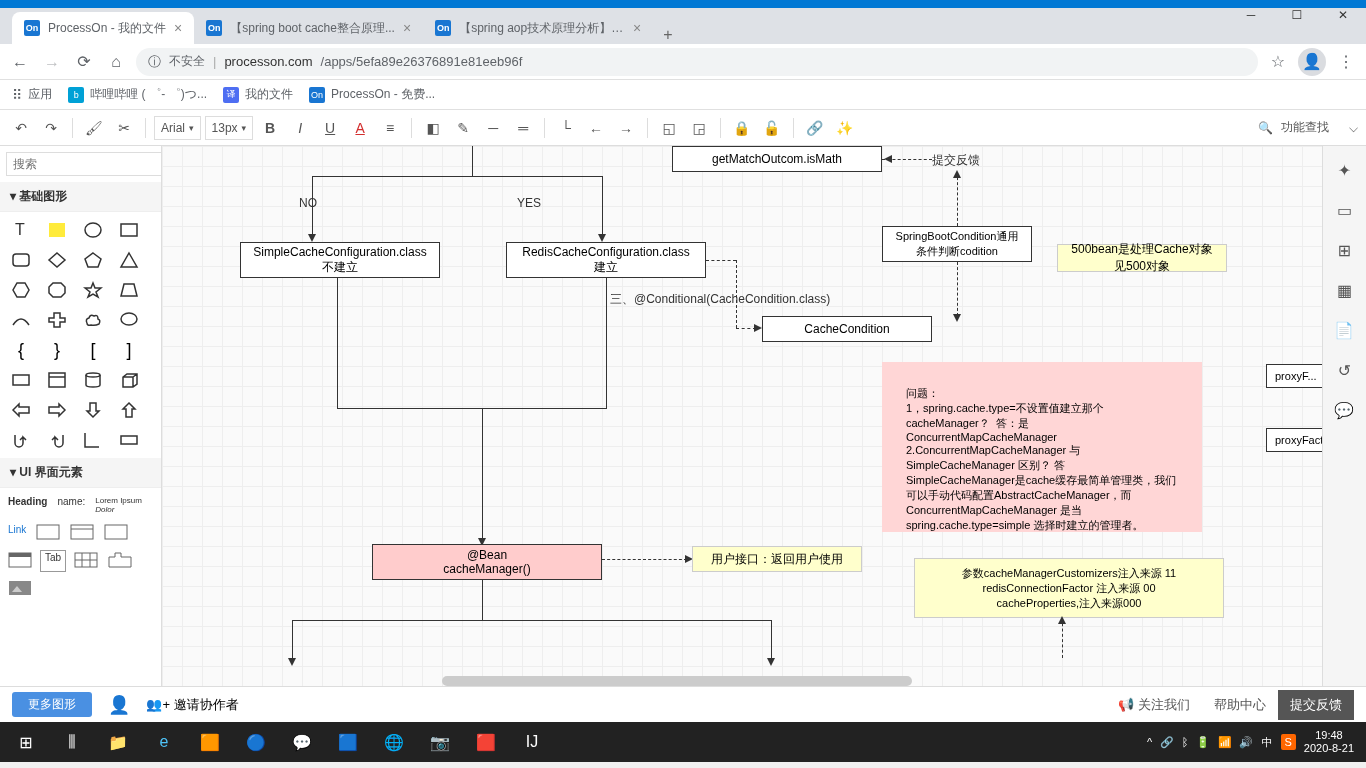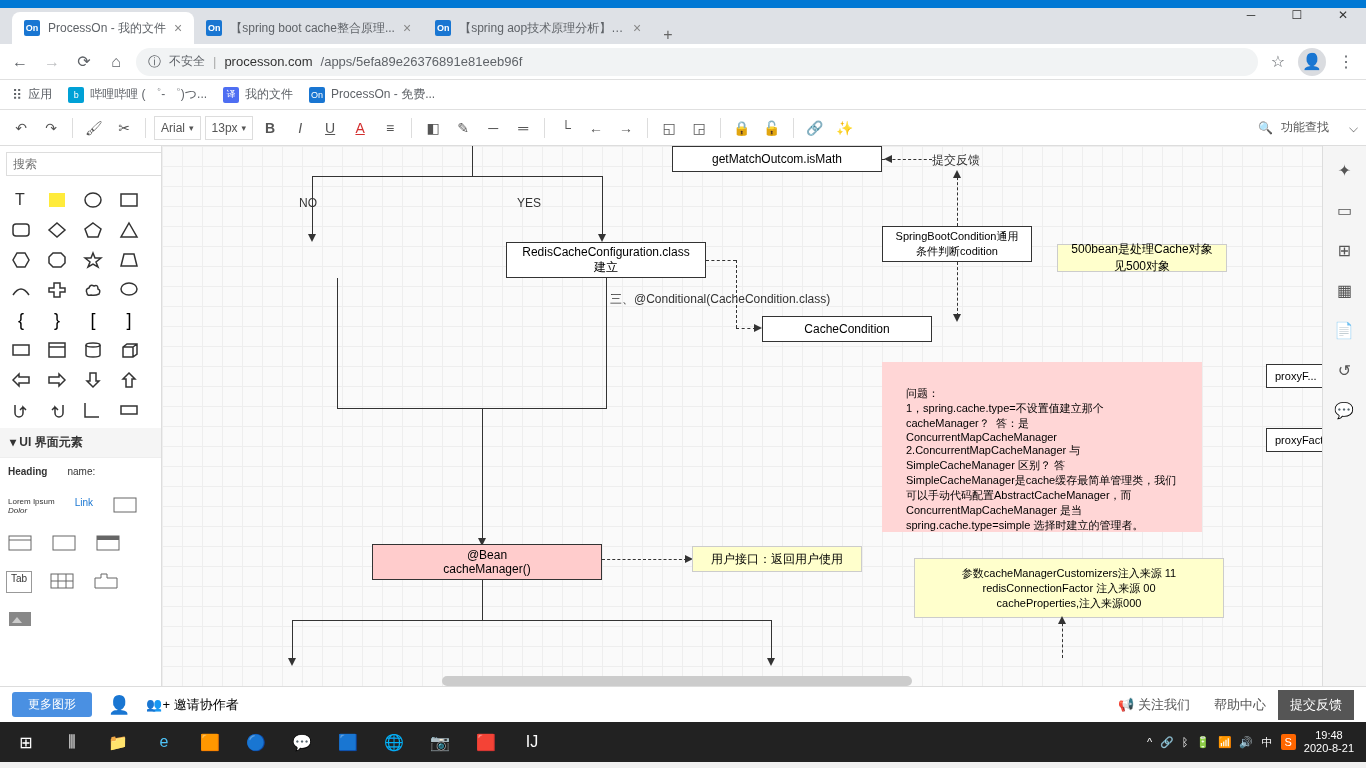--- a/index.html
+++ b/index.html
@@ -26,21 +26,21 @@
 .tb-select{height:24px;border:1px solid #ddd;padding:0 6px;font-size:12px;color:#555;background:#fff;display:flex;align-items:center;gap:4px}
 .tb-right{margin-left:auto;display:flex;align-items:center;gap:8px;font-size:12px;color:#555}
 .workspace{display:flex;height:540px;background:#404040}
 .sidebar{width:162px;background:#fff;border-right:1px solid #ddd;overflow-y:auto}
 .search-box{padding:6px;display:flex;gap:4px}
 .search-box input{flex:1;height:24px;border:1px solid #ddd;padding:0 6px;font-size:12px}
 .panel-hdr{padding:6px 10px;font-size:12px;font-weight:bold;color:#333;background:#f5f5f5;border-bottom:1px solid #eee}
 .shapes{display:flex;flex-wrap:wrap;padding:4px;gap:2px}
 .shape{width:34px;height:28px;display:flex;align-items:center;justify-content:center;cursor:pointer}
 .shape svg{stroke:#333;fill:none;stroke-width:1.5}
-.ui-elems{padding:6px;display:flex;flex-wrap:wrap;gap:16px;font-size:10px}
+.ui-elems{padding:6px;display:flex;flex-wrap:wrap;gap:6px;font-size:10px}
 .ui-el{padding:2px;color:#333}
 .canvas{flex:1;position:relative;background:#fafafa;background-image:linear-gradient(#eee 1px,transparent 1px),linear-gradient(90deg,#eee 1px,transparent 1px);background-size:20px 20px;overflow:hidden}
 .node{position:absolute;border:1px solid #333;background:#fff;display:flex;align-items:center;justify-content:center;text-align:center;font-size:12px;padding:10px 8px}
 .node.yellow{background:#ffffcc;border-color:#ccc}
 .node.pink{background:#ffcccc;border-color:#333}
 .node.pink2{background:#ffd6d6;border:none}
 .label{position:absolute;font-size:12px;color:#333}
 .conn{position:absolute;background:#333}
 .conn.dashh{border-top:1px dashed #333;background:none}
 .conn.dashv{border-left:1px dashed #333;background:none}
@@ -180,20 +180,21 @@
     <span style="margin-left:12px">⌵</span>
   </div>
 </div>
 
 <div class="workspace">
   <div class="sidebar">
     <div class="search-box">
       <input placeholder="搜索" style="">
 
     </div>
+    <div class="panel-hdr">▾ <span>基础图形</span></div>
     <div class="shapes">
       <div class="shape">
           <svg width="20" height="18">
             <text x="4" y="14" font-size="16" fill="#333" stroke="none">T</text>
           </svg>
         </div>
       <div class="shape">
           <svg width="20" height="18">
             <rect x="2" y="2" width="16" height="14" fill="#ffeb3b" stroke="none"></rect>
           </svg>
@@ -394,20 +395,21 @@
 
     <div class="conn" style="left:150px;top:30px;width:160px;height:1px"></div>
     <div class="conn" style="left:310px;top:0px;width:1px;height:30px"></div>
     <div class="conn" style="left:150px;top:30px;width:1px;height:60px"></div>
     <div class="arrow down" style="left:146px;top:88px"></div>
 
     <div class="conn" style="left:310px;top:30px;width:130px;height:1px"></div>
     <div class="conn" style="left:440px;top:30px;width:1px;height:60px"></div>
     <div class="arrow down" style="left:436px;top:88px"></div>
 
+    <div class="node" style="left:78px;top:96px;width:200px;height:36px">SimpleCacheConfiguration.class 不建立</div>
     <div class="node" style="left:344px;top:96px;width:200px;height:36px">RedisCacheConfiguration.class 建立</div>
 
     <div class="conn dashh" style="left:544px;top:114px;width:30px;height:1px"></div>
     <div class="conn dashv" style="left:574px;top:114px;width:1px;height:68px"></div>
     <div class="conn dashh" style="left:574px;top:182px;width:20px;height:1px"></div>
     <div class="arrow right" style="left:592px;top:178px"></div>
     <div class="label" style="left:448px;top:145px;font-size:12px">三、@Conditional(CacheCondition.class)</div>
     <div class="node" style="left:600px;top:170px;width:170px;height:26px">CacheCondition</div>
 
     <div class="node" style="left:720px;top:80px;width:150px;height:36px;font-size:11px">SpringBootCondition通用条件判断codition</div>

